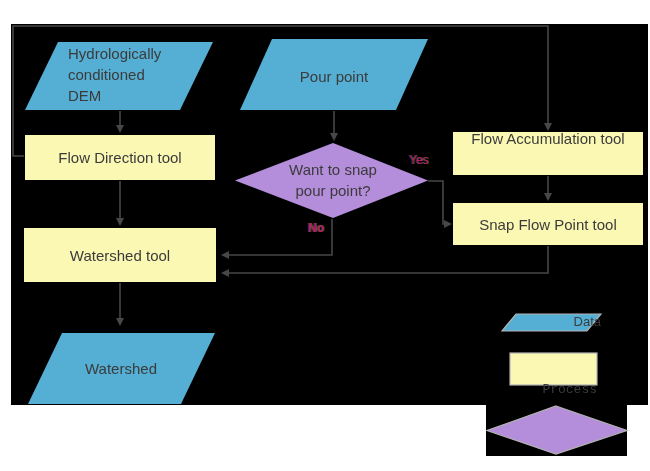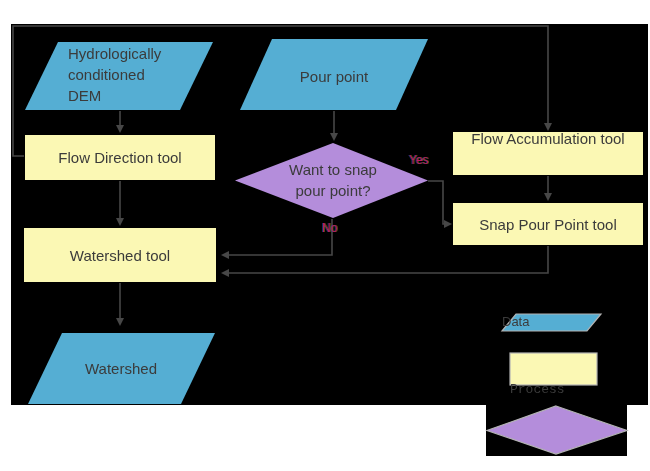--- a/index.html
+++ b/index.html
@@ -48,21 +48,21 @@
     position: absolute;
     font-size: 12px;
     color: #be185d;
     text-shadow: 1px 0 0 rgba(190,170,40,0.45), -1px 0 0 rgba(40,110,230,0.45);
     white-space: nowrap;
   }
   .legend-label {
     position: absolute;
     color: #3b3b3b;
     font-size: 13px;
-    text-align: left;
+    text-align: right;
     white-space: nowrap;
   }
 </style>
 </head>
 <body>
 
 <div class="canvas">
 
   <div class="bg-main"></div>
   <div class="bg-decision"></div>
@@ -117,30 +117,30 @@
     <div>conditioned</div>
     <div>DEM</div>
   </div>
 
   <div class="label" style="left:272px; top:66px; width:124px;">Pour point</div>
 
   <div class="label" style="left:25px; top:147px; width:190px;">Flow Direction tool</div>
 
   <div class="label" style="left:453px; top:128px; width:190px;">Flow Accumulation tool</div>
 
-  <div class="label" style="left:453px; top:214px; width:190px;">Snap Pour Point tool</div>
+  <div class="label" style="left:453px; top:214px; width:190px;">Snap Flow Point tool</div>
 
   <div class="label" style="left:245px; top:159px; width:176px;">
     <div>Want to snap</div>
     <div>pour point?</div>
   </div>
 
   <div class="label" style="left:24px; top:245px; width:192px;">Watershed tool</div>
 
   <div class="label" style="left:34px; top:358px; width:174px;">Watershed</div>
 
   <div class="edge-label" style="left:409px; top:153px;">Yes</div>
-  <div class="edge-label" style="left:322px; top:221px;">No</div>
+  <div class="edge-label" style="left:308px; top:221px;font-weight:bold;">No</div>
 
   <div class="legend-label" style="left:502px; top:314px; width:99px;">Data</div>
   <div class="legend-label" style="left:510px; top:382px; width:87px;font-family:Liberation Mono, monospace;">Process</div>
 
 </div>
 
 </body></html>

